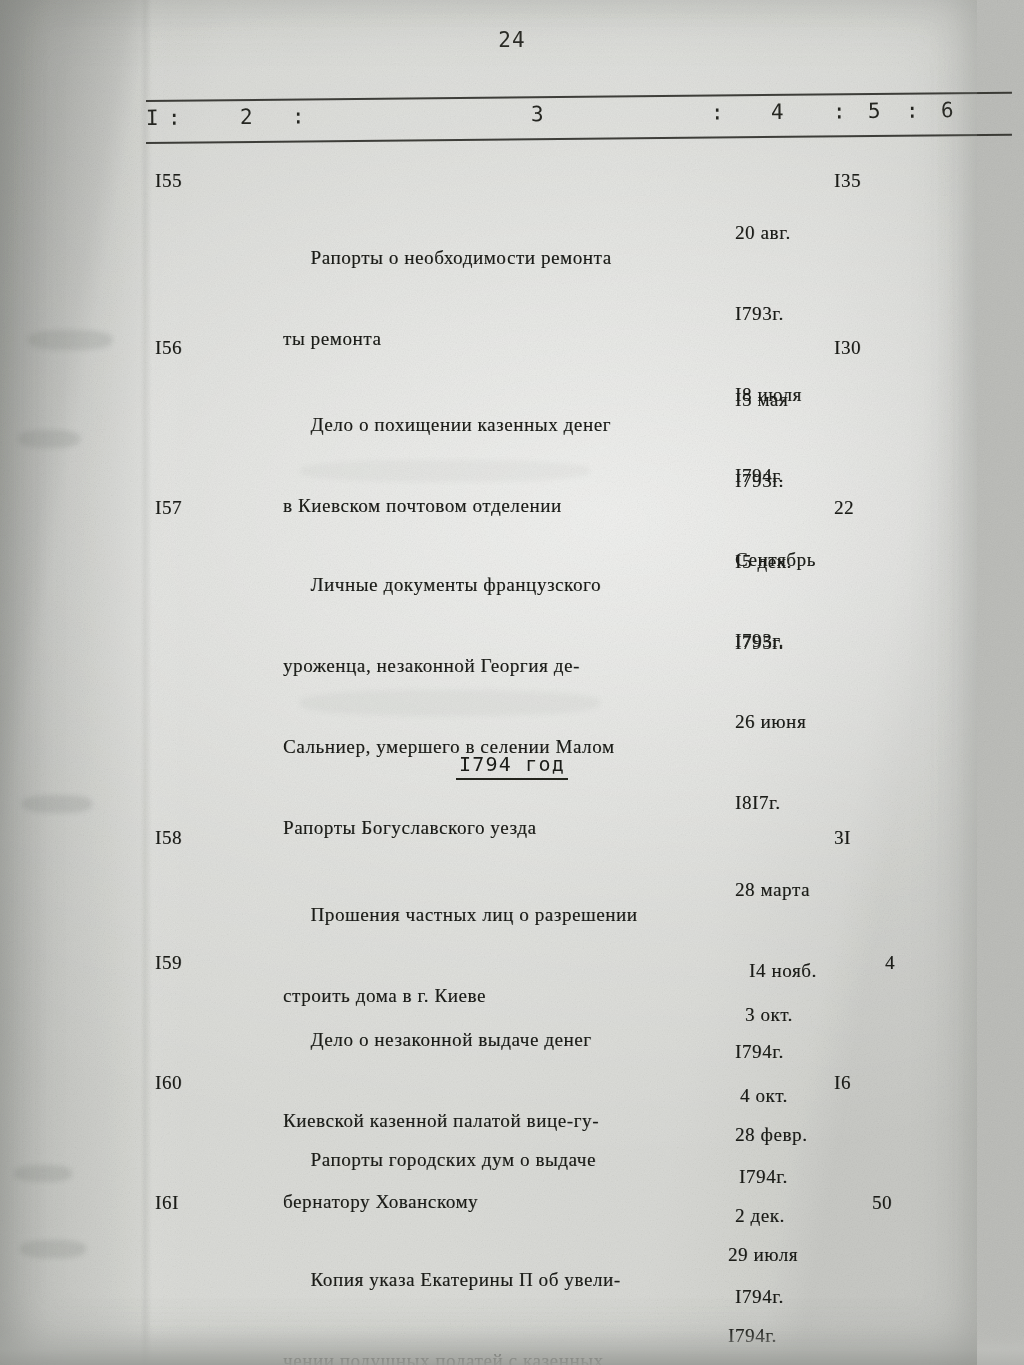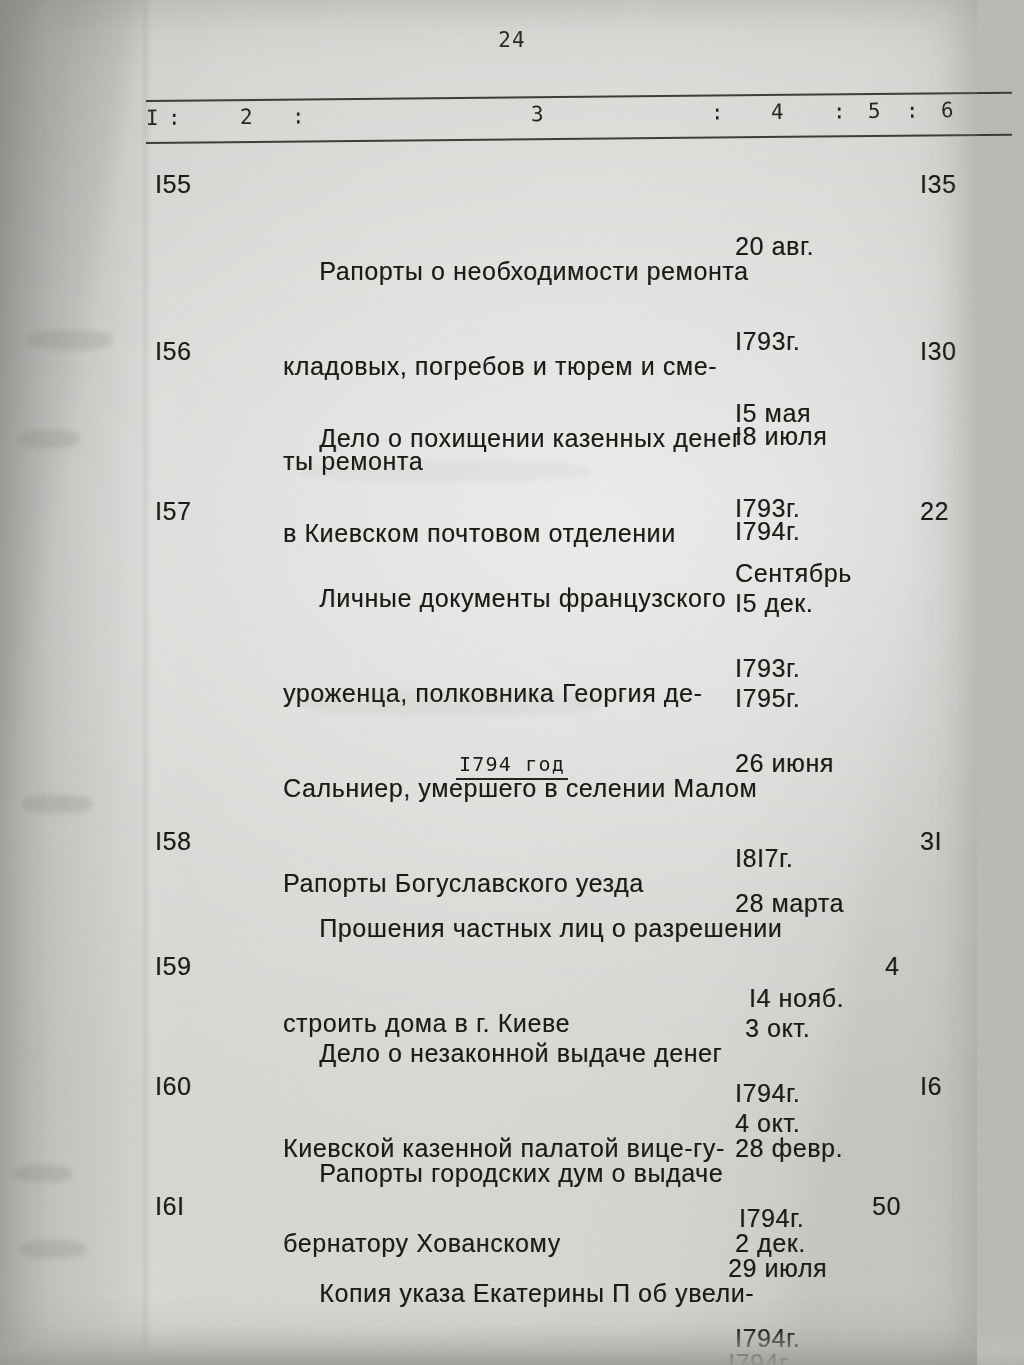--- a/index.html
+++ b/index.html
@@ -47,22 +47,22 @@
   }
 
   
   #sheet {
     position:absolute; inset:0;
     color:#23241f;
   }
 
   .typed {
     position:absolute;
-    font-family:Liberation Sans, sans-serif;
-    font-size:25px;
+    font-family:Liberation Serif, serif;
+    font-size:19px;
     letter-spacing:0.6px;
     white-space:pre;
     color:#1d1e1a;
     text-shadow:0.4px 0.3px 0.6px rgba(40,42,38,0.45);
   }
 
   #pagenum {
     position:absolute; top:28px; left:0; width:1024px;
     text-align:center;
     font-family:"DejaVu Sans Mono", monospace;
@@ -93,21 +93,21 @@
     color:#27282३;
     color:#272823;
     letter-spacing:.5px;
   }
 
   
   .entry { position:absolute; left:0; width:1024px; }
   .e-num  { position:absolute; left:155px; }
   .e-desc { position:absolute; left:283px; }
   .e-date { position:absolute; left:735px; }
-  .e-cnt  { position:absolute; left:920px; }
+  .e-cnt  { position:absolute; left:834px; }
 
   .line { display:block; height:37px; line-height:37px; }
   .indent1 { padding-left:1.45em;margin-top:25px; }
 
   
   #section-head {
     position:absolute; left:0; top:752px; width:1024px;
     text-align:center;
   }
   #section-head span {
@@ -172,21 +172,20 @@
       <span class="ch" style="left:687px;">:</span>
       <span class="ch" style="left:722px;">5</span>
       <span class="ch" style="left:760px;">:</span>
       <span class="ch" style="left:795px;">6</span>
     </div>
 
     <div class="entry" style="top:170px;">
       <span class="typed e-num">I55</span>
       <span class="typed e-desc">
         <span class="line indent1">Рапорты о необходимости ремонта</span>
-        <span class="line">кладовых, погребов и тюрем и сме-</span>
         <span class="line">ты ремонта</span>
       </span>
       <span class="typed e-date">
         <span class="line">20 авг.</span>
         <span class="line">I793г.</span>
         <span class="line">I8 июля</span>
         <span class="line">I794г.</span>
       </span>
       <span class="typed e-cnt">I35</span>
     </div>
@@ -203,21 +202,21 @@
         <span class="line">I5 дек.</span>
         <span class="line">I795г.</span>
       </span>
       <span class="typed e-cnt">I30</span>
     </div>
 
     <div class="entry" style="top:497px;">
       <span class="typed e-num">I57</span>
       <span class="typed e-desc">
         <span class="line indent1">Личные документы французского</span>
-        <span class="line">уроженца, полковника Георгия де-</span>
+        <span class="line">уроженца, незаконной Георгия де-</span>
         <span class="line">Сальниер, умершего в селении Малом</span>
         <span class="line">Рапорты Богуславского уезда</span>
       </span>
       <span class="typed e-date">
         <span class="line">Сентябрь</span>
         <span class="line">I793г.</span>
         <span class="line">26 июня</span>
         <span class="line">I8I7г.</span>
       </span>
       <span class="typed e-cnt">22</span>
@@ -243,21 +242,21 @@
 
     <div class="entry" style="top:952px;">
       <span class="typed e-num">I59</span>
       <span class="typed e-desc">
         <span class="line indent1">Дело о незаконной выдаче денег</span>
         <span class="line">Киевской казенной палатой вице-гу-</span>
         <span class="line">бернатору Хованскому</span>
       </span>
       <span class="typed e-date" style="left:745px;">
         <span class="line">3 окт.</span>
-        <span class="line" style="margin-left:-10px;">4 окт.</span>
+        <span class="line" style="margin-left:-10px;text-align:center;">4 окт.</span>
         <span class="line" style="margin-left:-6px;">I794г.</span>
       </span>
       <span class="typed e-cnt" style="left:885px;">4</span>
     </div>
 
     <div class="entry" style="top:1072px;">
       <span class="typed e-num">I60</span>
       <span class="typed e-desc">
         <span class="line indent1">Рапорты городских дум о выдаче</span>
       </span>

